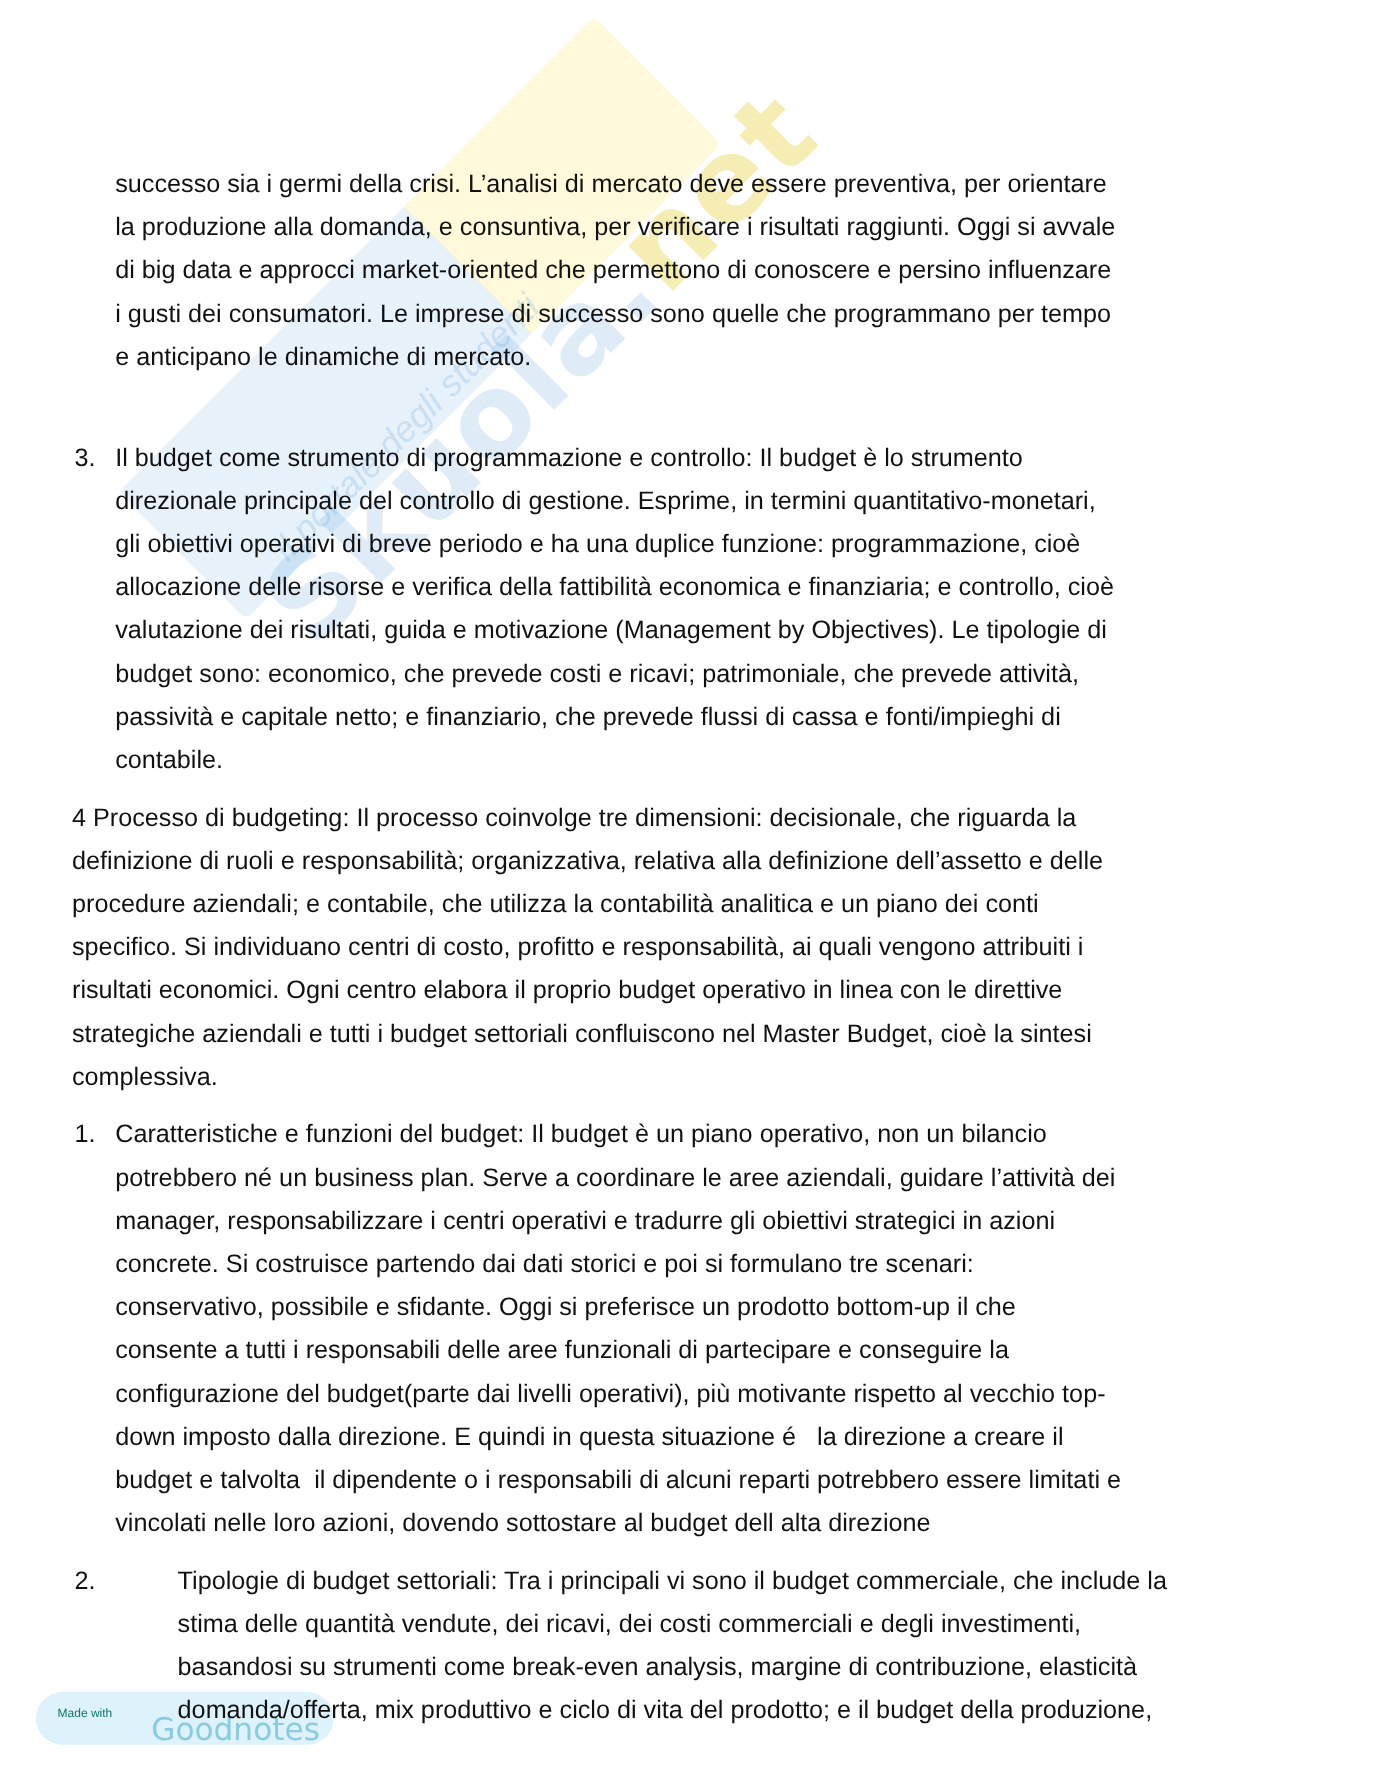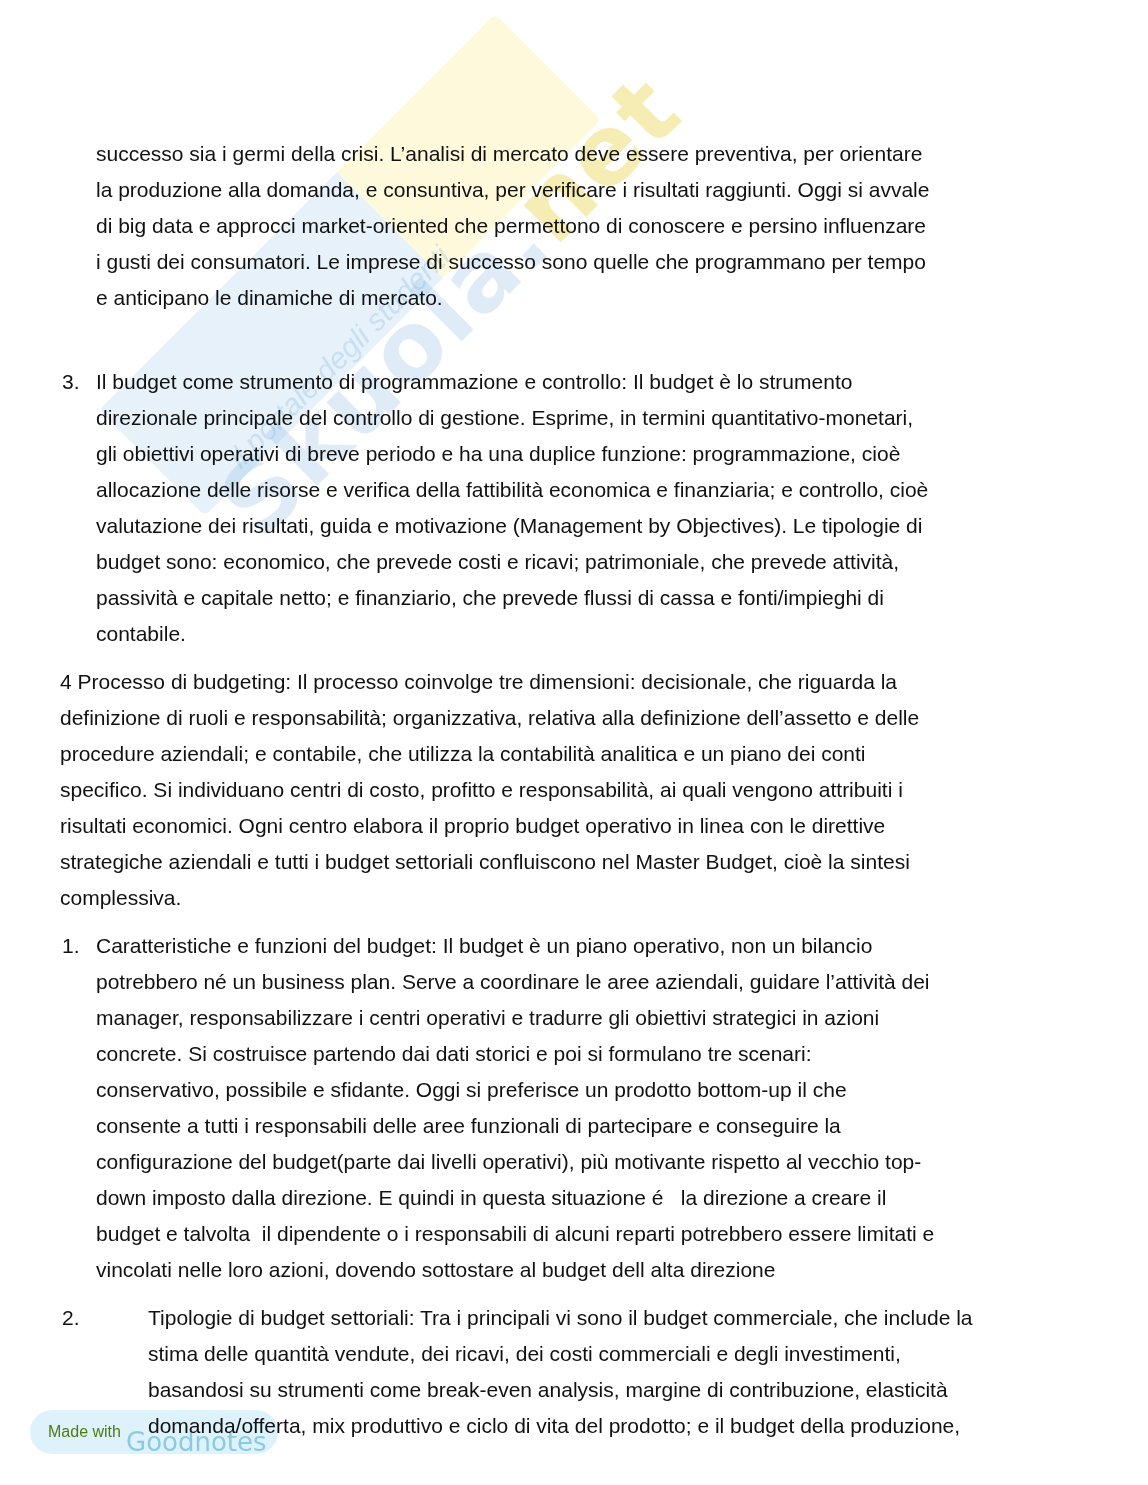--- a/index.html
+++ b/index.html
@@ -94,22 +94,22 @@
       width: 248px;
       height: 44px;
       border-radius: 22px;
       background: rgba(210,238,248,0.75);
       z-index: 0;
     }
     .badge-made {
       position: absolute;
       left: 18px;
       top: 13px;
-      font-size: 16px;
-      color: #4d7c0f;
+      font-size: 10px;
+      color: #0f766e;
     }
     .badge-brand {
       position: absolute;
       left: 96px;
       top: 17px;
       font-size: 26px;
       color: rgba(110,190,215,0.75);
       font-family: "DejaVu Sans", sans-serif;
     }
   </style>

